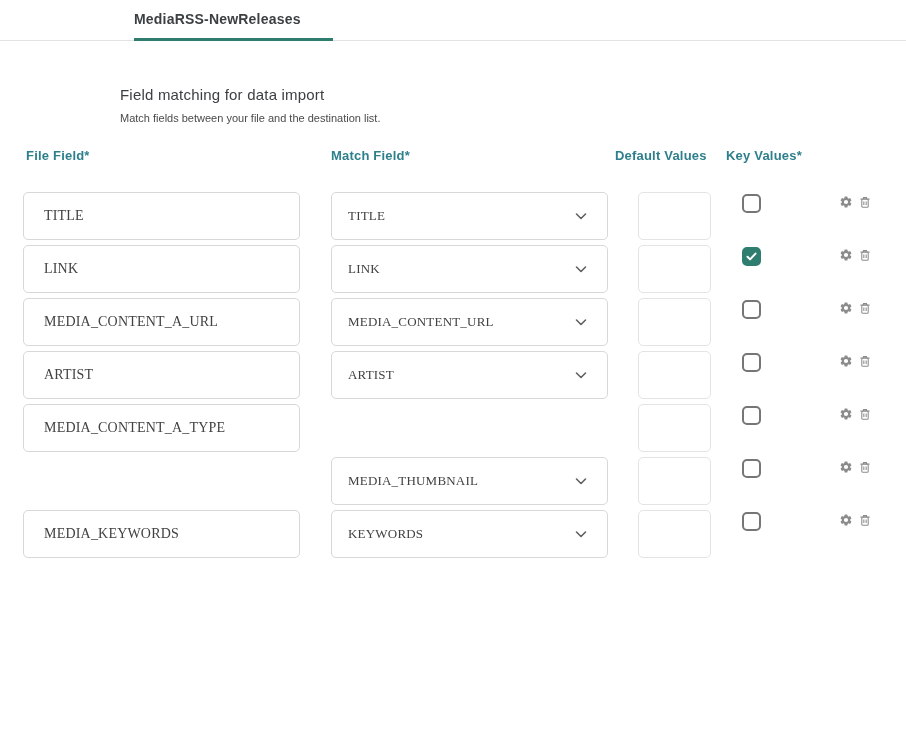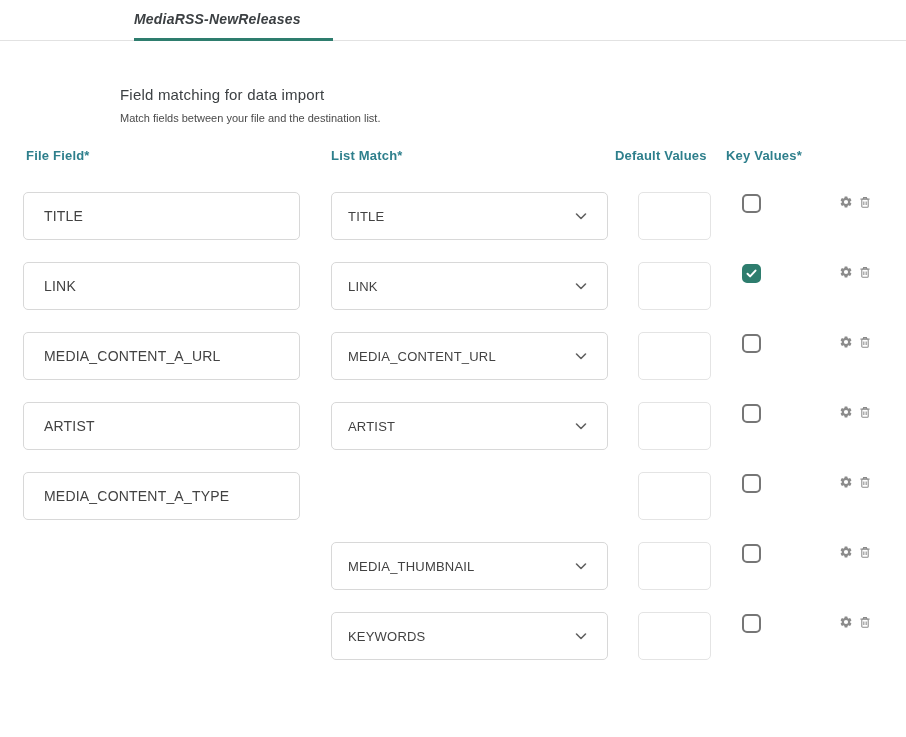--- a/index.html
+++ b/index.html
@@ -2,38 +2,38 @@
 <html><head>
 <meta charset="utf-8">
 <style>
   * { margin: 0; padding: 0; box-sizing: border-box; }
   html, body { width: 906px; height: 737px; background: #ffffff; overflow: hidden;
     font-family: "Liberation Sans", "DejaVu Sans", sans-serif; color: #424242; }
 
   
   .tabbar { height: 41px; border-bottom: 1px solid #e2e2e2; padding-left: 134px; display: flex; align-items: stretch; }
   .tab { display: inline-flex; align-items: center; padding: 0 16px 0 0; border-bottom: 3px solid #2e7d6e; margin-bottom: -1px; cursor: pointer; }
-  .tab span { font-size: 14px; font-weight: bold; color: #3c4043; letter-spacing: .2px; padding-right: 16px; font-style: italic; }
+  .tab span { font-size: 14px; font-weight: bold; color: #3c4043; letter-spacing: .2px; padding-right: 16px; }
 
   
   .head { margin: 45px 0 0 120px; }
   .head h1 { font-size: 15px; font-weight: 400; color: #3c4043; letter-spacing: .2px; }
   .head p { font-size: 11px; color: #4a4a4a; margin-top: 9px; }
 
   
   .collabels { position: relative; height: 16px; margin-top: 24px; font-weight: bold; }
   .collabels span { position: absolute; top: 0; font-size: 13px; color: #2e7f8c; letter-spacing: .2px; white-space: nowrap; }
   .lbl-file { left: 26px; }
   .lbl-list { left: 331px; }
   .lbl-default { left: 615px; }
   .lbl-key { left: 726px; }
 
   
   .rows { margin-top: 28px; }
-  .row { position: relative; height: 32px; margin-bottom: 38px; }
+  .row { position: relative; height: 32px; margin-bottom: 21px; font-family: Liberation Serif, serif; }
 
   .file-input { position: absolute; left: 23px; top: 0; width: 277px; height: 48px;
     border: 1px solid #d8d8d8; border-radius: 5px; padding: 0 12px 0 20px;
     font-family: inherit; font-size: 14px; color: #424242; letter-spacing: .2px; outline: none; background: #fff; }
 
   .select { position: absolute; left: 331px; top: 0; width: 277px; height: 48px;
     border: 1px solid #d8d8d8; border-radius: 5px; background: #fff; cursor: pointer;
     display: flex; align-items: center; padding: 0 14px 0 16px; }
   .select-label { flex: 1; font-size: 13px; color: #424242; letter-spacing: .2px; white-space: nowrap; overflow: hidden; }
   .chevron { width: 16px; height: 16px; flex: none; margin-right: 4px; }
@@ -63,21 +63,21 @@
   </div>
 </div>
 
 <div class="head">
   <h1>Field matching for data import</h1>
   <p>Match fields between your file and the destination list.</p>
 </div>
 
 <div class="collabels">
   <span class="lbl-file">File Field*</span>
-  <span class="lbl-list">List Match*</span>
+  <span class="lbl-list">Match Field*</span>
   <span class="lbl-default">Default Values</span>
   <span class="lbl-key">Key Values*</span>
 </div>
 
 <div class="rows" id="rows-container">
   <div class="row">
     <input class="file-input" type="text" value="TITLE" style="">
     <div class="select">
       <span class="select-label">TITLE</span>
       <svg class="chevron" viewBox="0 0 16 16" fill="none">
@@ -227,20 +227,21 @@
       <svg viewBox="0 0 24 24" fill="none" stroke="#8b8b8b" stroke-width="1.8">
         <path d="M4 7h16"></path>
         <path d="M9.5 7V4.5h5V7"></path>
         <rect x="6.5" y="7" width="11" height="14" rx="1.5"></rect>
         <path d="M10 11v6M14 11v6"></path>
       </svg>
     </span>
   </div>
 
   <div class="row">
+    <input class="file-input" type="text" value="MEDIA_KEYWORDS" style="">
     <div class="select">
       <span class="select-label">KEYWORDS</span>
       <svg class="chevron" viewBox="0 0 16 16" fill="none">
         <path d="M3.5 6l4.5 4.5L12.5 6" stroke="#616161" stroke-width="1.6" stroke-linecap="round" stroke-linejoin="round"></path>
       </svg>
     </div>
     <input class="default-input" type="text" style="">
     <div class="checkbox">
       
     </div>

